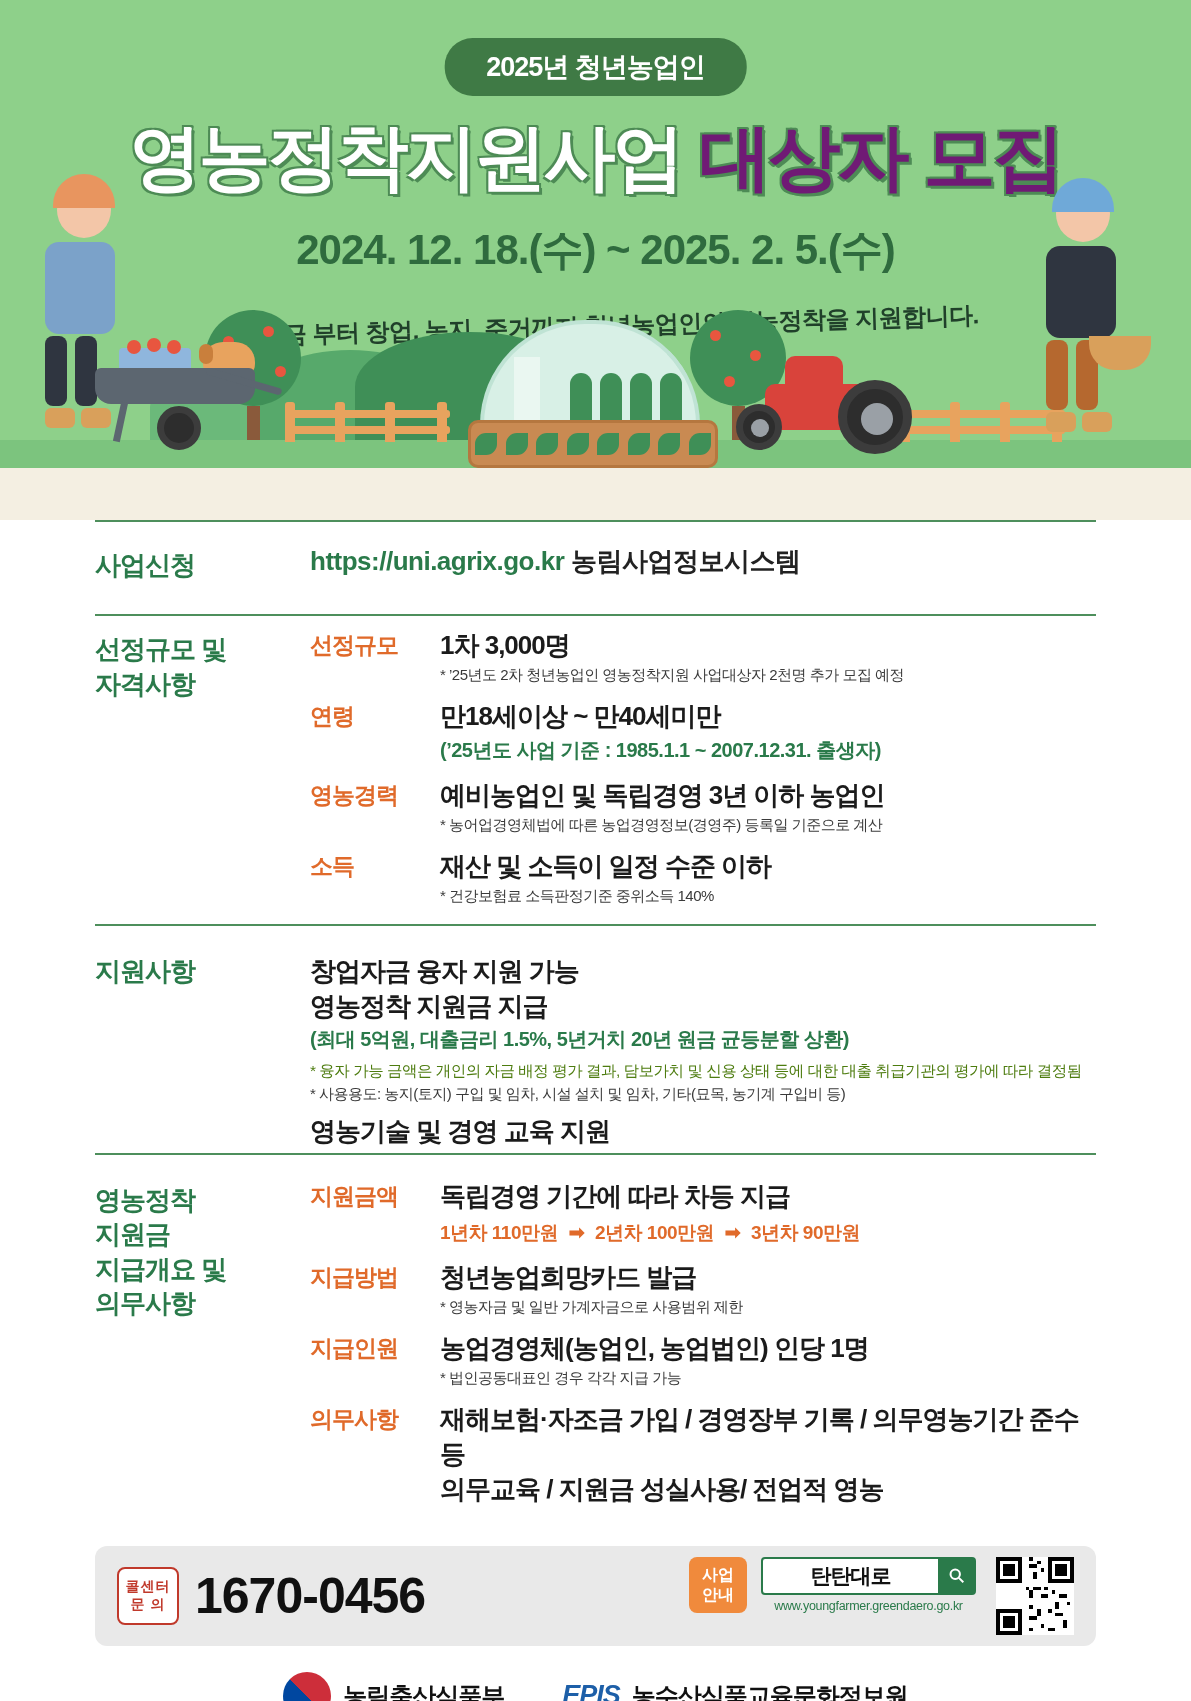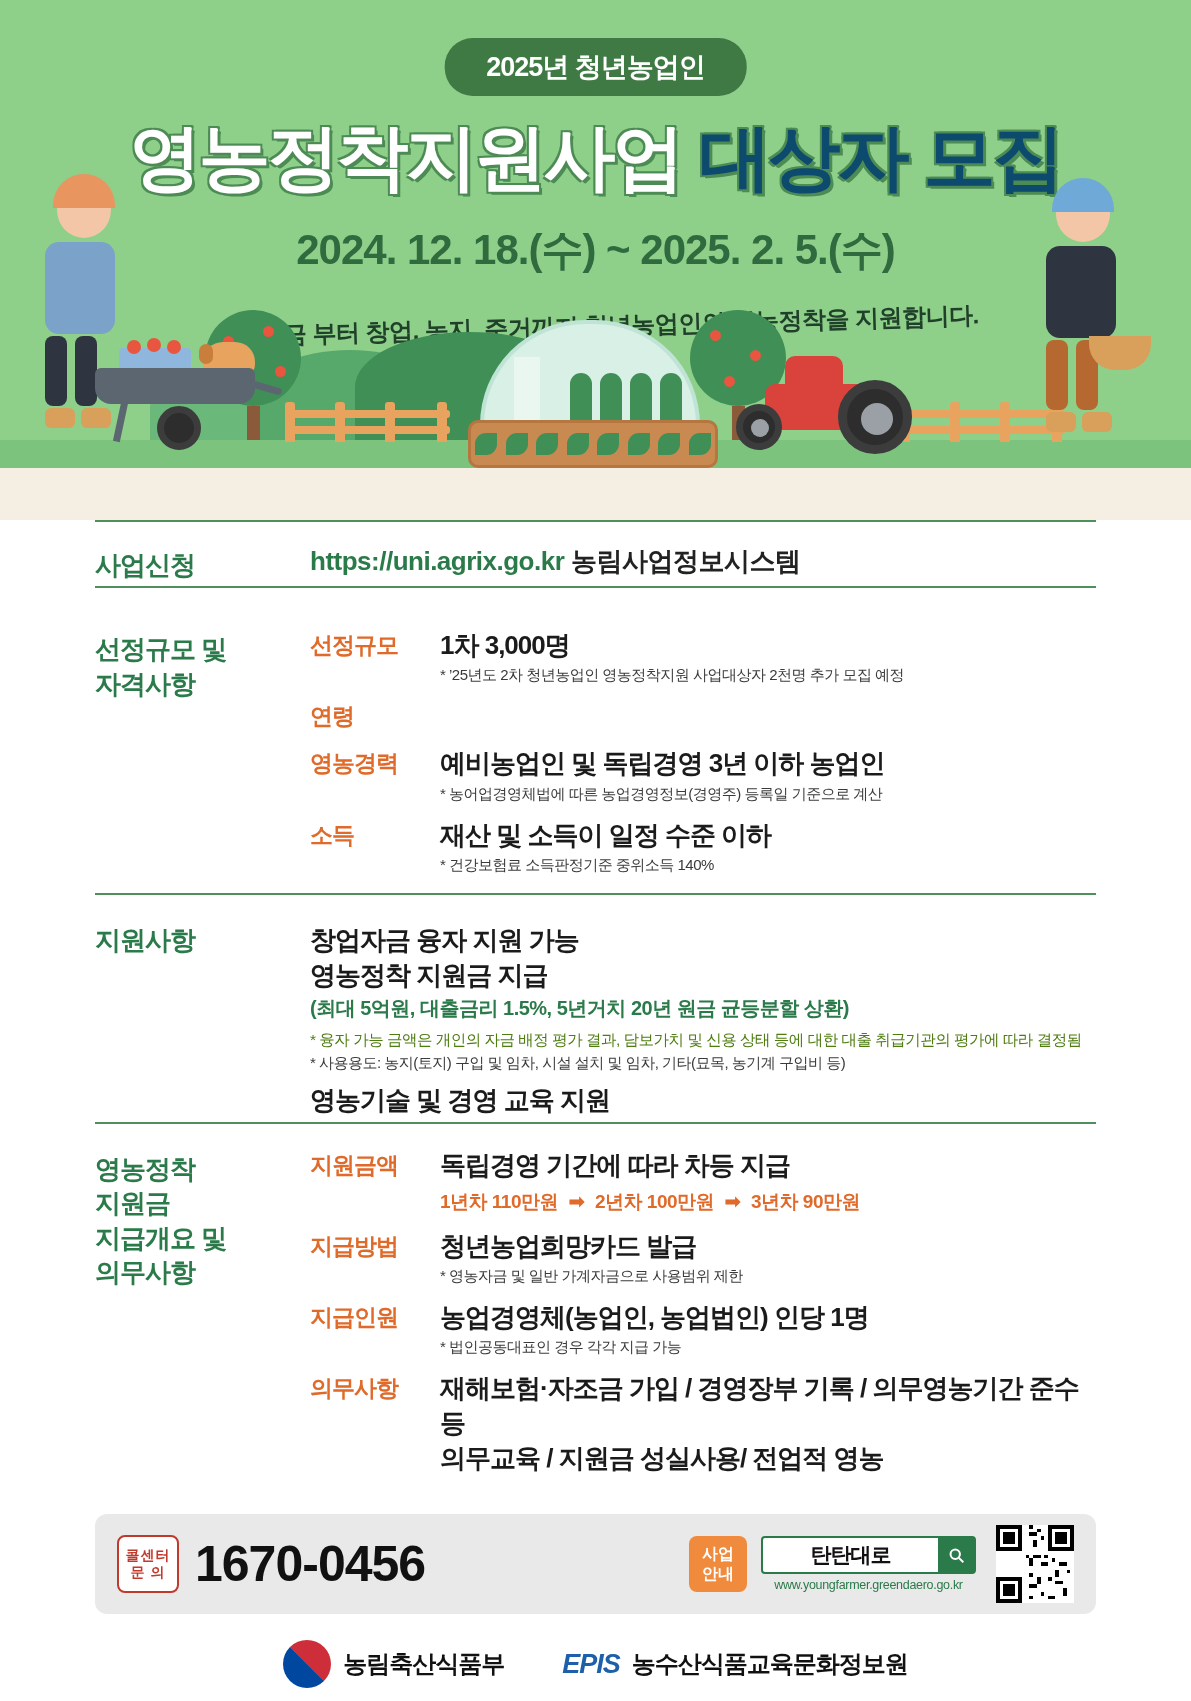--- a/index.html
+++ b/index.html
@@ -34,21 +34,21 @@
   .title-row {
     position:absolute; top:110px; left:0; width:100%;
     text-align:center; white-space:nowrap;
   }
   .title-a {
     font-size:72px; font-weight:bold; color:#ffffff;
     letter-spacing:-3px;
     text-shadow: 3px 3px 0 #4d8b55, -2px -2px 0 #4d8b55, 2px -2px 0 #4d8b55, -2px 2px 0 #4d8b55;
   }
   .title-b {
-    font-size:72px; font-weight:bold; color:#0c4a6e;
+    font-size:72px; font-weight:bold; color:#701a75;
     letter-spacing:-3px; margin-left:18px;
     text-shadow: 3px 3px 0 #4d8b55, -2px -2px 0 #4d8b55, 2px -2px 0 #4d8b55, -2px 2px 0 #4d8b55;
   }
 
   .date {
     position:absolute; top:222px; left:0; width:100%;
     text-align:center;
     font-size:42px; font-weight:bold; color:#2f6b3e;
     letter-spacing:-1px;
   }
@@ -175,21 +175,21 @@
     display:flex; align-items:center; padding:0 22px;
   }
   .callbox {
     width:62px; height:58px; background:#fff; border:2px solid #c0392b;
     border-radius:8px; color:#c0392b; font-size:14px; font-weight:bold;
     display:flex; flex-direction:column; align-items:center; justify-content:center;
     line-height:1.25; letter-spacing:1px;
   }
   .phone { font-size:50px; font-weight:bold; color:#111; margin-left:16px; letter-spacing:-1px; }
   .guide {
-    margin-left:auto; display:flex; align-items:center;padding-left:40px;
+    margin-left:auto; display:flex; padding-left:40px;
   }
   .guidebox {
     width:58px; height:56px; background:#f08a3c; border-radius:8px; color:#fff;
     font-size:16px; font-weight:bold; display:flex; flex-direction:column;
     align-items:center; justify-content:center; line-height:1.25;
   }
   .searchwrap { margin-left:14px; }
   .searchbar {
     width:215px; height:38px; background:#fff; border:2px solid #2a7a4a;
     border-radius:4px; display:flex; align-items:center;
@@ -353,38 +353,42 @@
       <div class="lbl">사업신청</div>
       <div class="body-col">
         <div class="link-line">
           <span>https://uni.agrix.go.kr</span>
           <span class="sys">농림사업정보시스템</span>
         </div>
       </div>
     </div>
   </div>
 
-  <div class="section sec-rule" style="padding-top:40px;">
+  <div class="section sec-rule" style="padding-top:12px;margin-top:28px;">
     <div class="row">
       <div class="lbl">
         <div>선정규모 및</div>
         <div>자격사항</div>
       </div>
       <div class="body-col">
 
         <div class="sub">
           <div class="sub-lbl">선정규모</div>
           <div class="sub-body">
             <div class="big">1차 3,000명</div>
             <div class="note">* ’25년도 2차 청년농업인 영농정착지원 사업대상자 2천명 추가 모집 예정</div>
           </div>
         </div>
 
         <div class="sub">
           <div class="sub-lbl">연령</div>
+          <div class="sub-body">
+            <div class="big">만18세이상 ~ 만40세미만</div>
+            <div class="green-sm">(’25년도 사업 기준 : 1985.1.1 ~ 2007.12.31. 출생자)</div>
+          </div>
         </div>
 
         <div class="sub">
           <div class="sub-lbl">영농경력</div>
           <div class="sub-body">
             <div class="big">예비농업인 및 독립경영 3년 이하 농업인</div>
             <div class="note">* 농어업경영체법에 따른 농업경영정보(경영주) 등록일 기준으로 계산</div>
           </div>
         </div>
 

